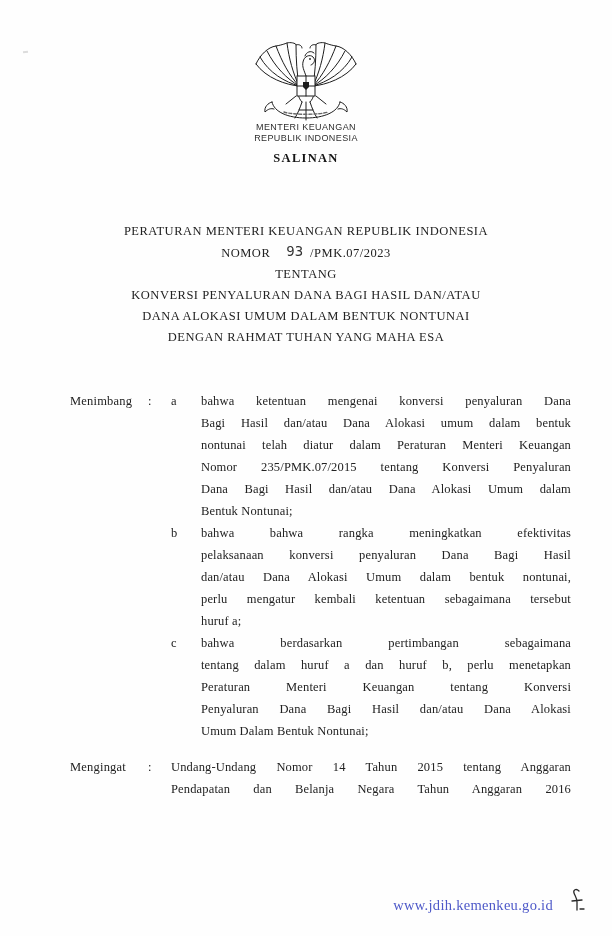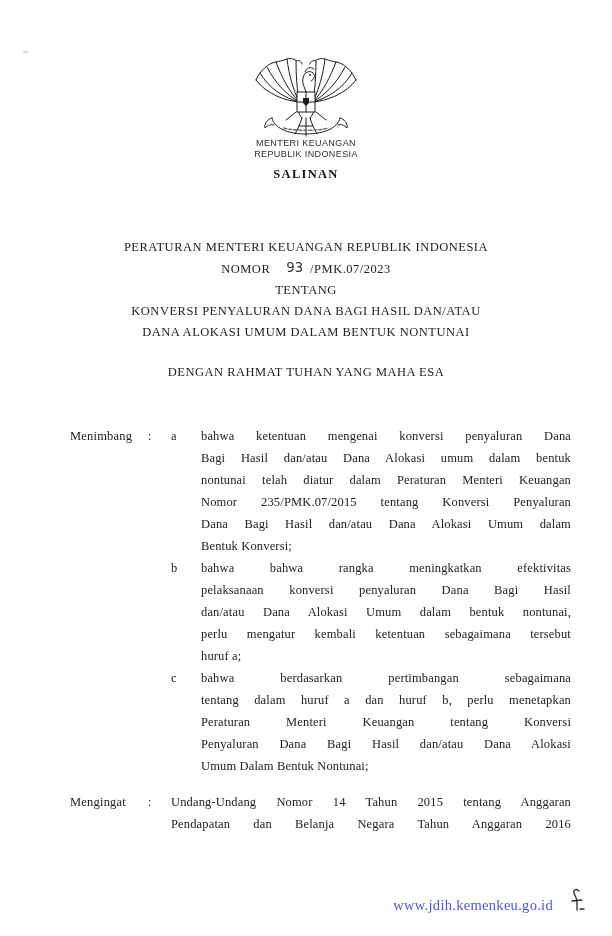--- a/index.html
+++ b/index.html
@@ -7,35 +7,35 @@
     width:612px; height:936px; background:#ffffff;
     font-family:"Liberation Serif","DejaVu Serif",serif;
     color:#1f1f1f; position:relative; overflow:hidden;
   }
   .page { position:relative; width:612px; height:936px; background:#fefefe; }
 
   
   .speck { position:absolute; left:23px; top:51px; width:5px; height:2px; background:#dcdcdc; transform:rotate(-8deg); }
 
   
-  .letterhead { text-align:center; padding-top:56px; }
+  .letterhead { text-align:center; padding-top:40px; }
   .emblem { display:block; margin:0 auto; }
   .ministry {
     font-family:"Liberation Sans","DejaVu Sans",sans-serif;
     font-size:9px; line-height:11px; letter-spacing:0.4px; color:#2e2e2e;
   }
   .stamp { margin-top:7px; font-size:12.5px; font-weight:bold; letter-spacing:1.3px; color:#151515; }
 
   
   .title-block { margin-top:55px; text-align:center; font-size:12.5px; line-height:21px; letter-spacing:0.5px; color:#222; }
   .nomor-number {
     font-family:"DejaVu Sans Mono",monospace; font-size:14px; letter-spacing:0;
     margin:0 7px 0 16px; position:relative; top:-1px; color:#333;
   }
-  .invocation { margin-top:19px; }
+  .invocation { }
   .issuer { margin-top:20px; }
 
   
   .clauses { padding-left:70px; padding-right:41px; }
   .clauses.menimbang { margin-top:42px; }
   .clauses.mengingat { margin-top:14px; }
   .clause-row { display:grid; font-size:12.5px; line-height:22px; color:#222; }
   .c-label { letter-spacing:0.2px; }
   .c-sep { text-align:left; }
   .c-marker { }
@@ -118,21 +118,21 @@
       <div class="clause-row" style="grid-template-columns: 78px 23px 30px 1fr;">
         <div class="c-label">Menimbang</div>
         <div class="c-sep">:</div>
         <div class="c-marker">a</div>
         <div class="c-text">
           <div class="jline">bahwa ketentuan mengenai konversi penyaluran Dana</div>
           <div class="jline">Bagi Hasil dan/atau Dana Alokasi umum dalam bentuk</div>
           <div class="jline">nontunai telah diatur dalam Peraturan Menteri Keuangan</div>
           <div class="jline">Nomor 235/PMK.07/2015 tentang Konversi Penyaluran</div>
           <div class="jline">Dana Bagi Hasil dan/atau Dana Alokasi Umum dalam</div>
-          <div class="jline lastline">Bentuk Konversi;</div>
+          <div class="jline lastline">Bentuk Nontunai;</div>
         </div>
       </div>
       <div class="clause-row" style="grid-template-columns: 78px 23px 30px 1fr;">
         <div class="c-label"></div>
         <div class="c-sep"></div>
         <div class="c-marker">b</div>
         <div class="c-text">
           <div class="jline">bahwa bahwa rangka meningkatkan efektivitas</div>
           <div class="jline">pelaksanaan konversi penyaluran Dana Bagi Hasil</div>
           <div class="jline">dan/atau Dana Alokasi Umum dalam bentuk nontunai,</div>

